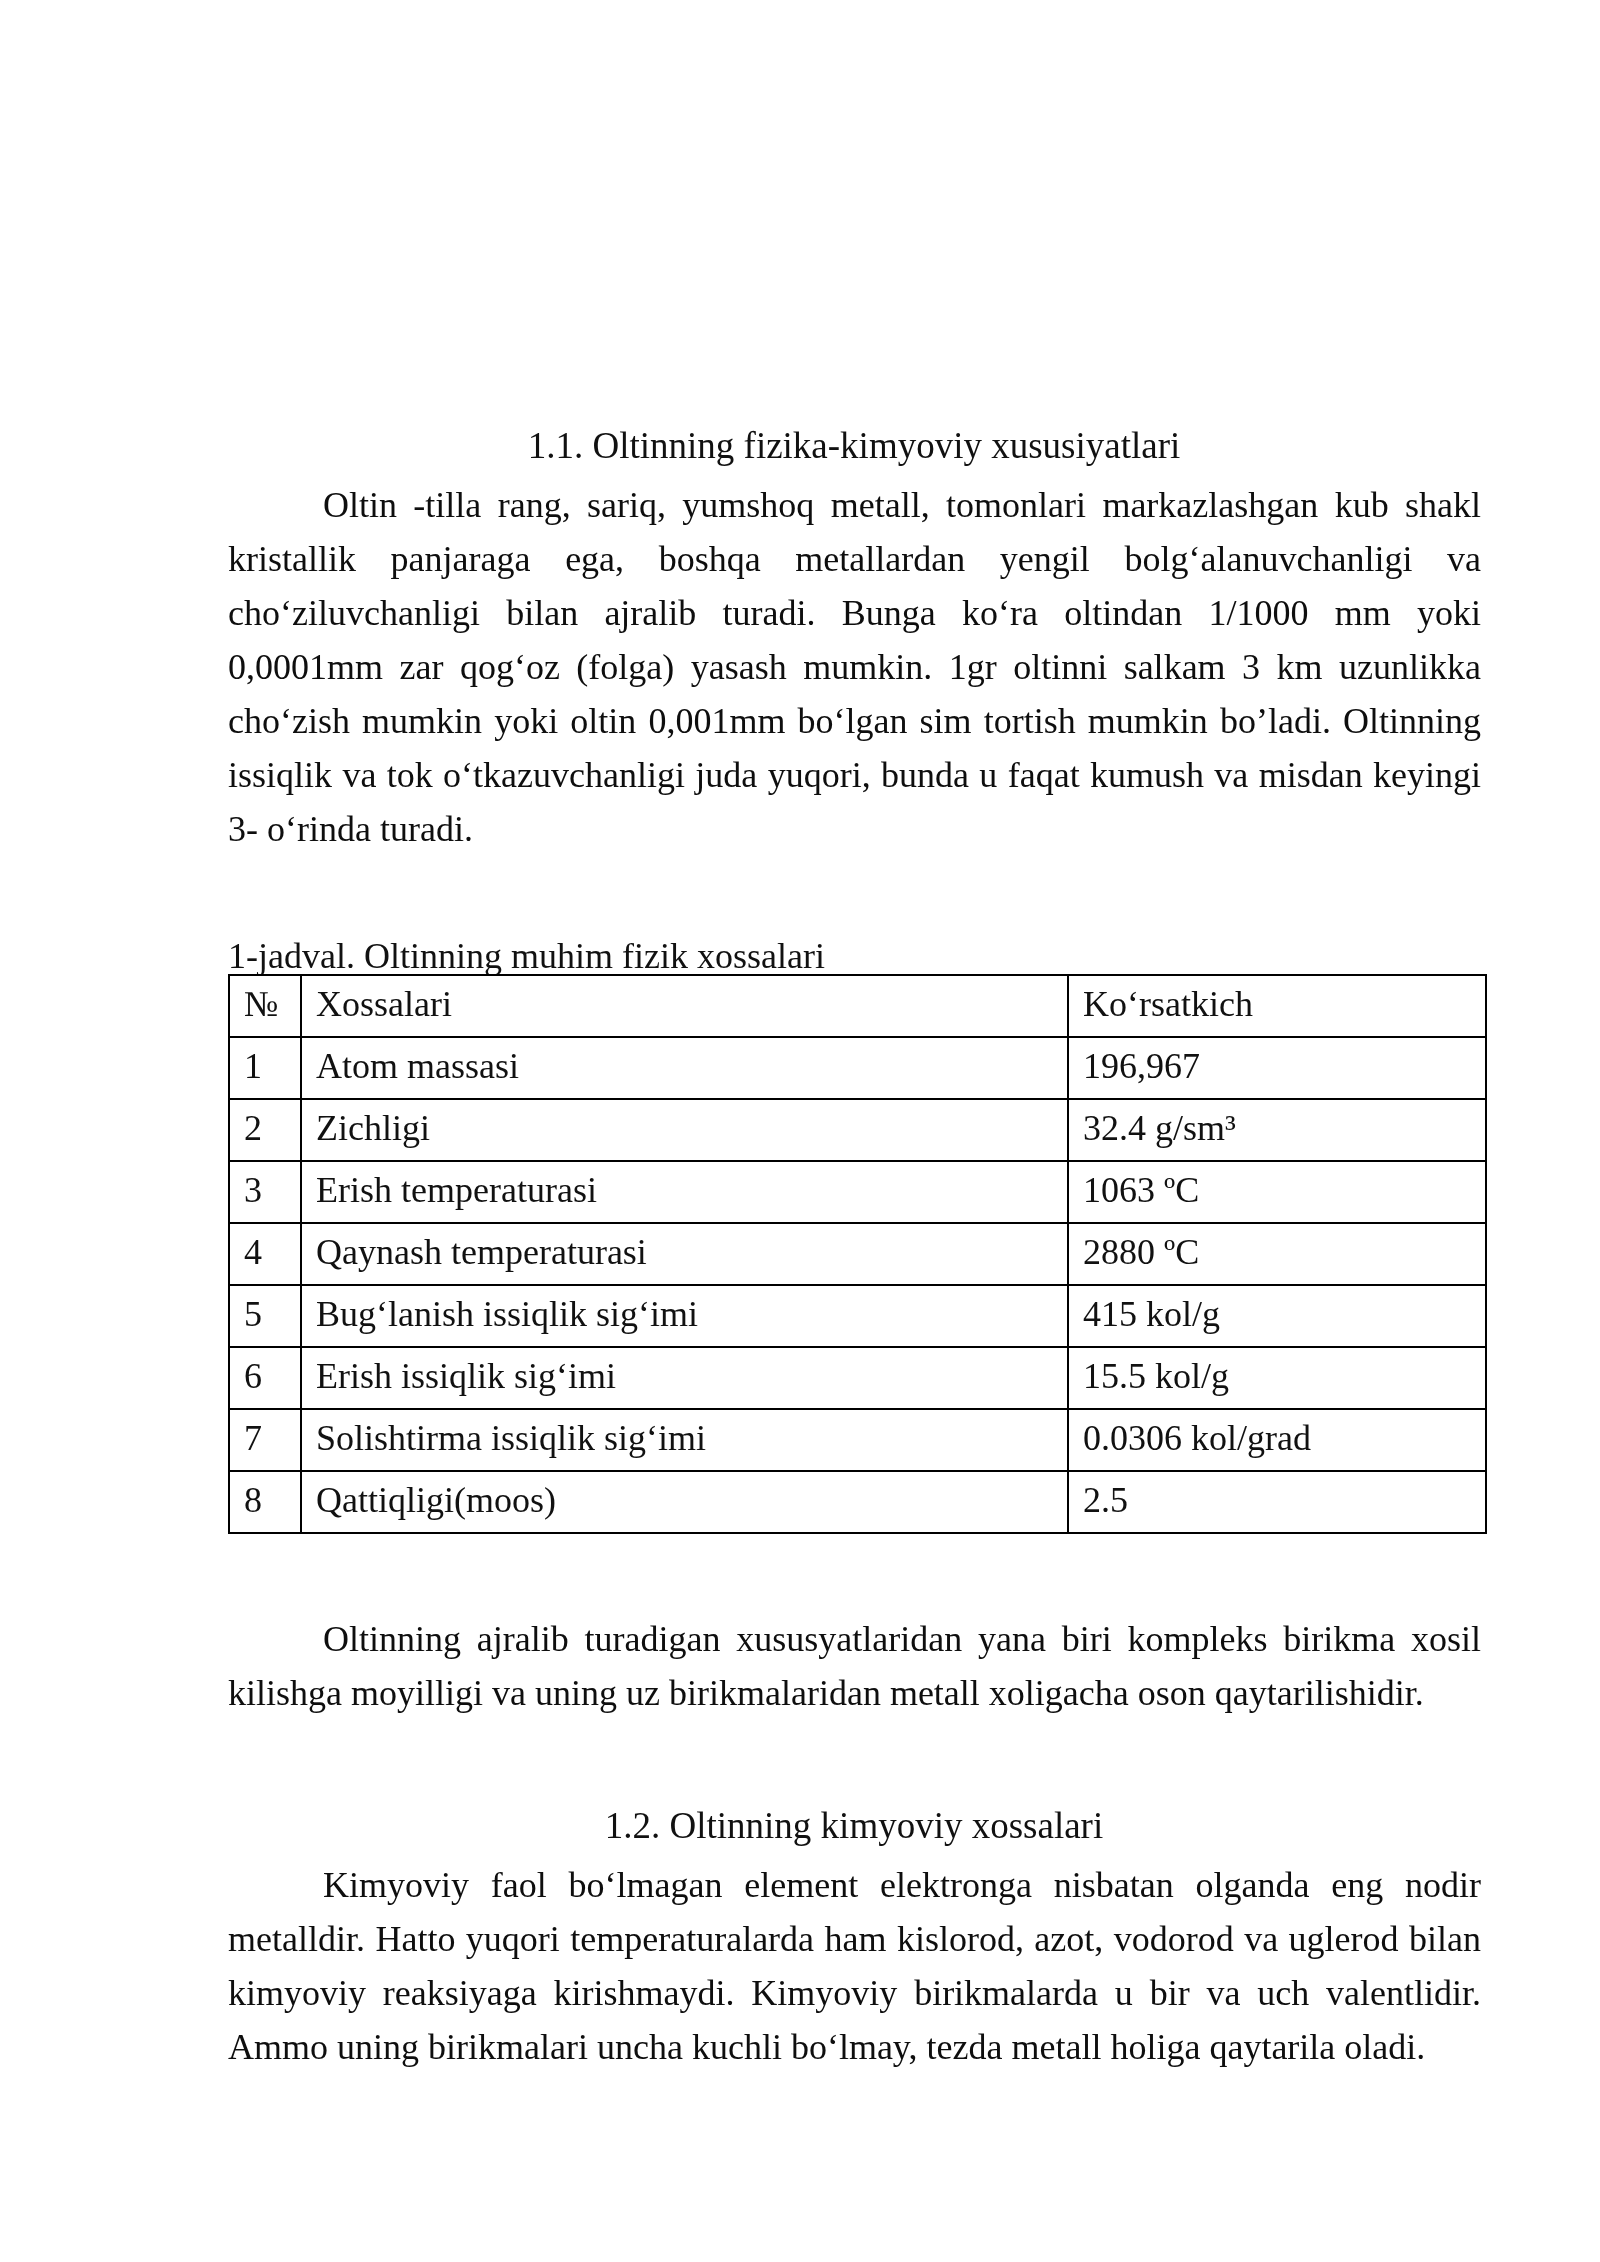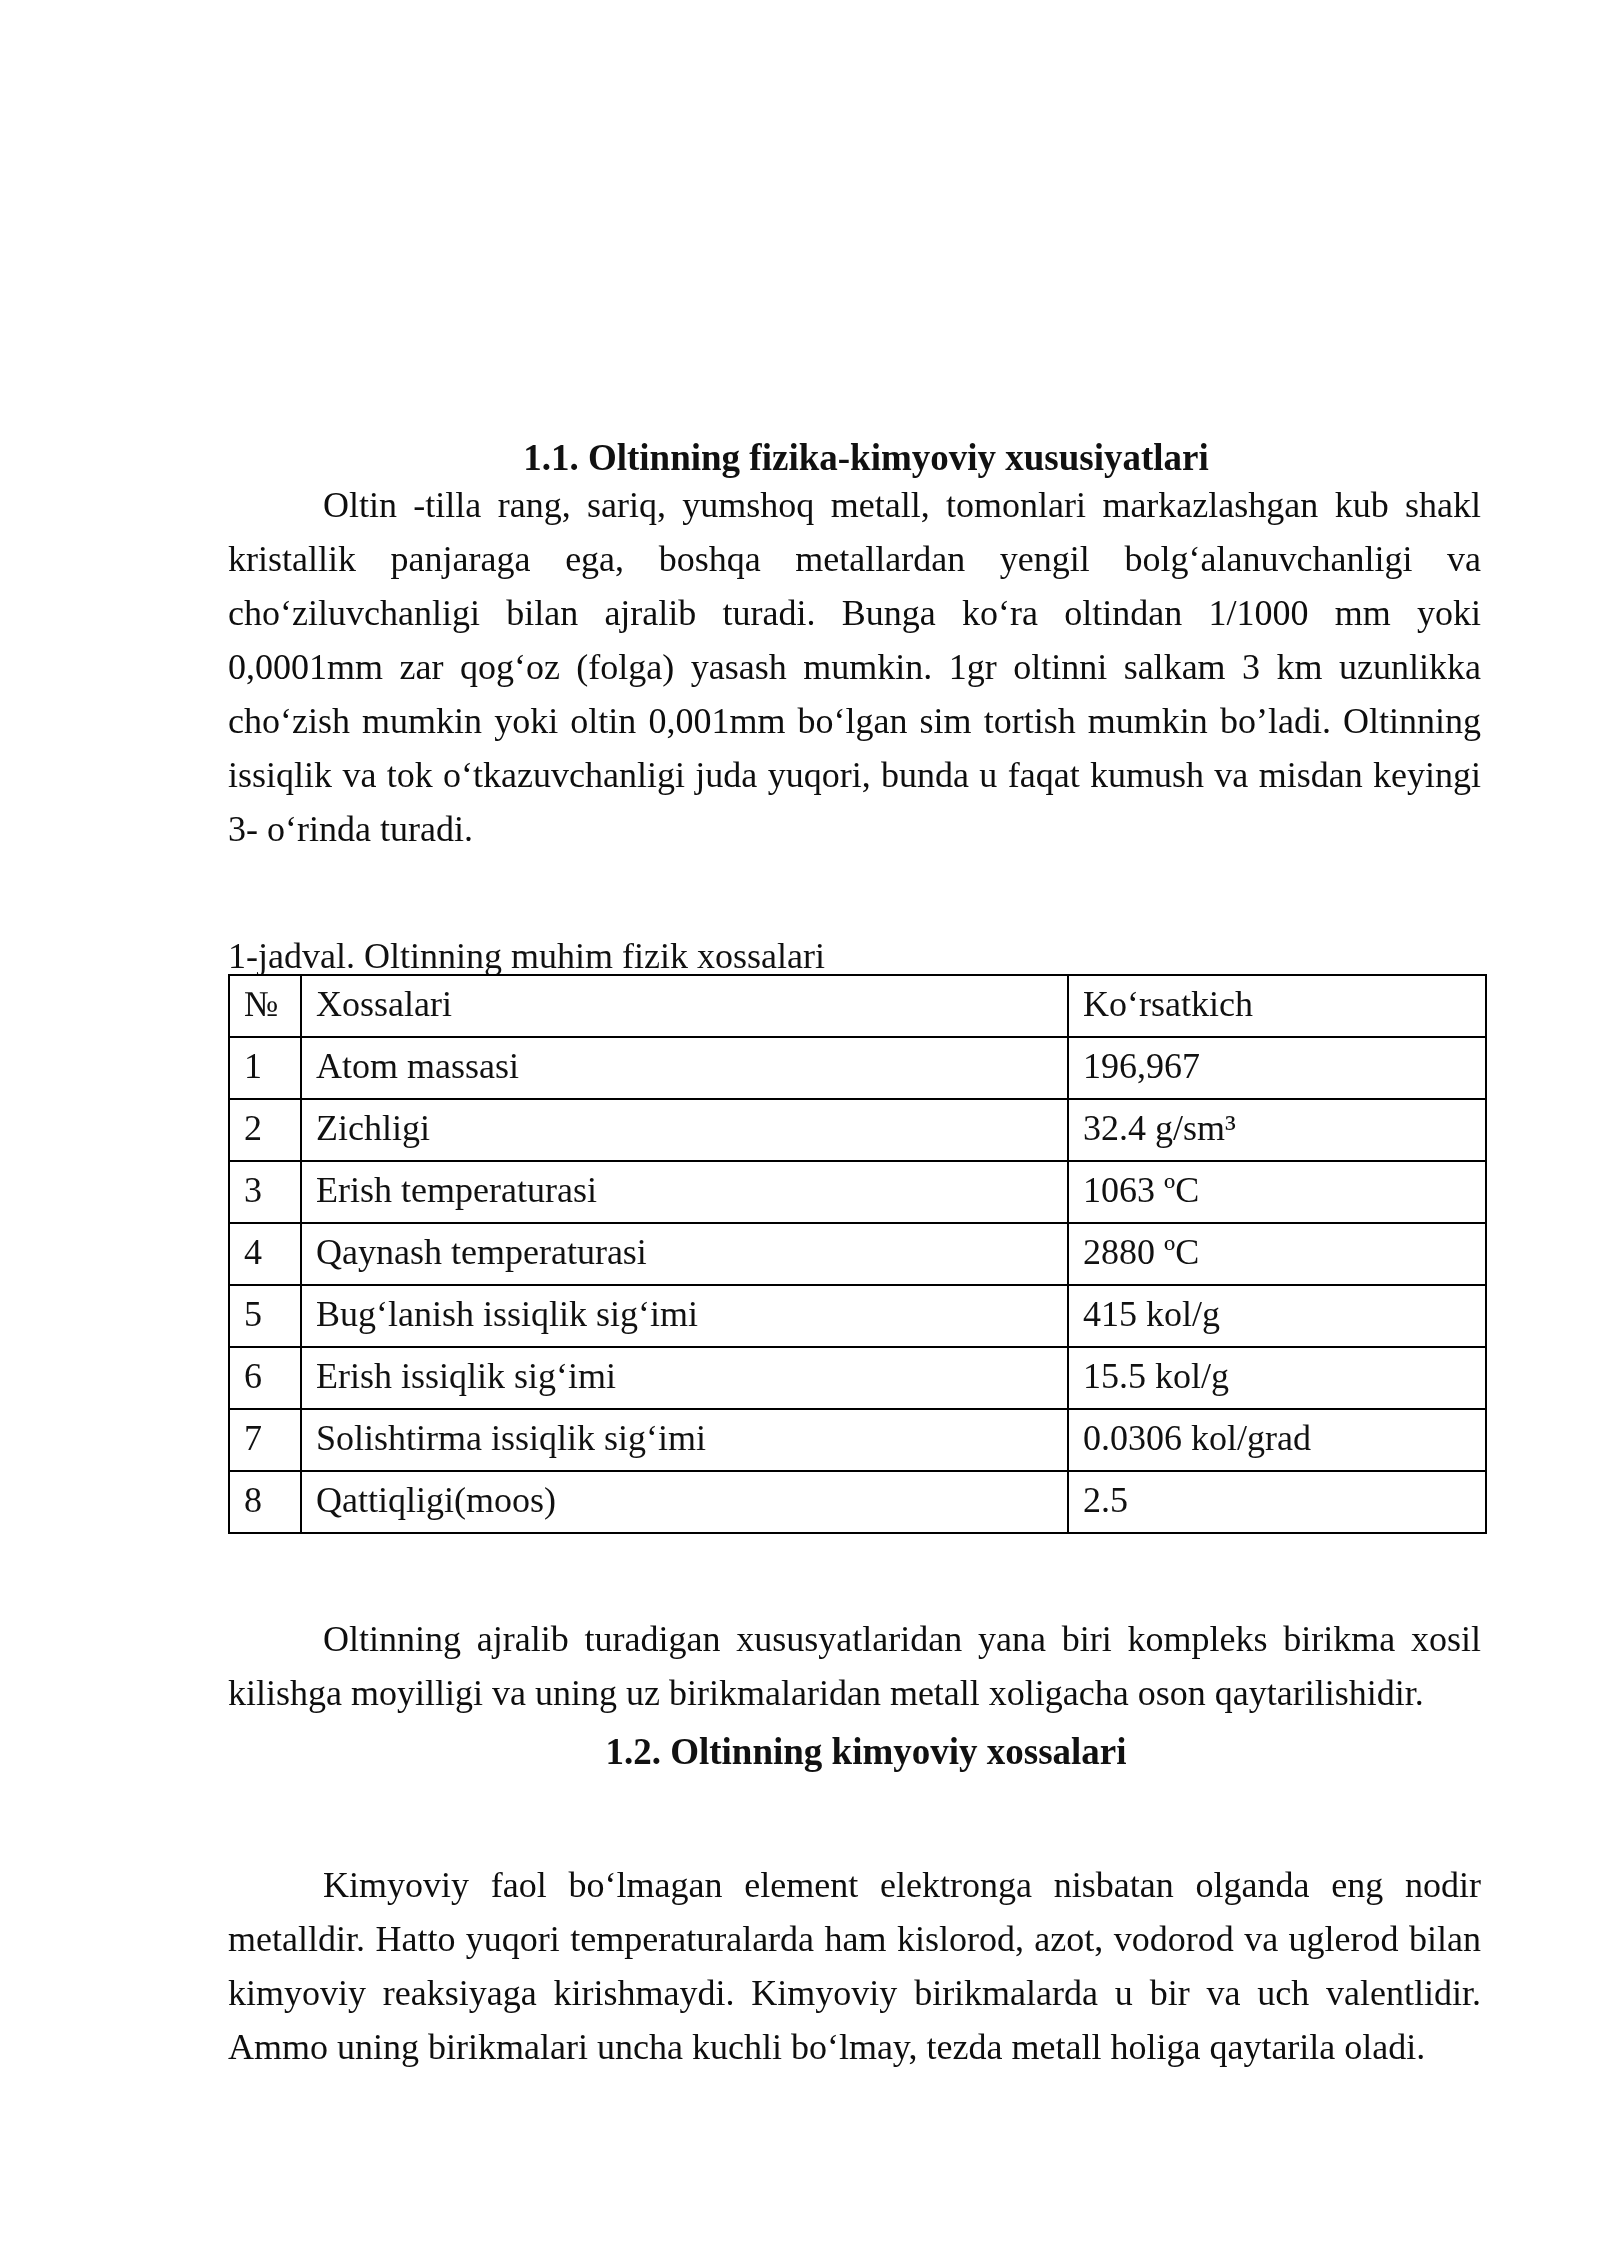--- a/index.html
+++ b/index.html
@@ -18,27 +18,27 @@
     margin: 0;
     text-align: center;
     font-size: 38px;
     font-weight: 700;
     letter-spacing: 0.5px;
     white-space: nowrap;
   }
   .heading {
     position: absolute;
     left: 228px; width: 1252px;
-    margin: 12px;
+    margin: 0;
     text-align: center;
     font-size: 37px;
-    font-weight: 700;
+    font-weight: 400;
   }
   .heading-1-1 { top: 424px; }
-  .heading-1-2 { top: 1718px; }
+  .heading-1-2 { top: 1804px; }
   .para {
     position: absolute;
     left: 228px; width: 1253px;
     margin: 0;
     font-size: 36px;
     line-height: 54px;
     text-align: justify;
     text-indent: 95px;
     color: #0e0e0e;
   }

